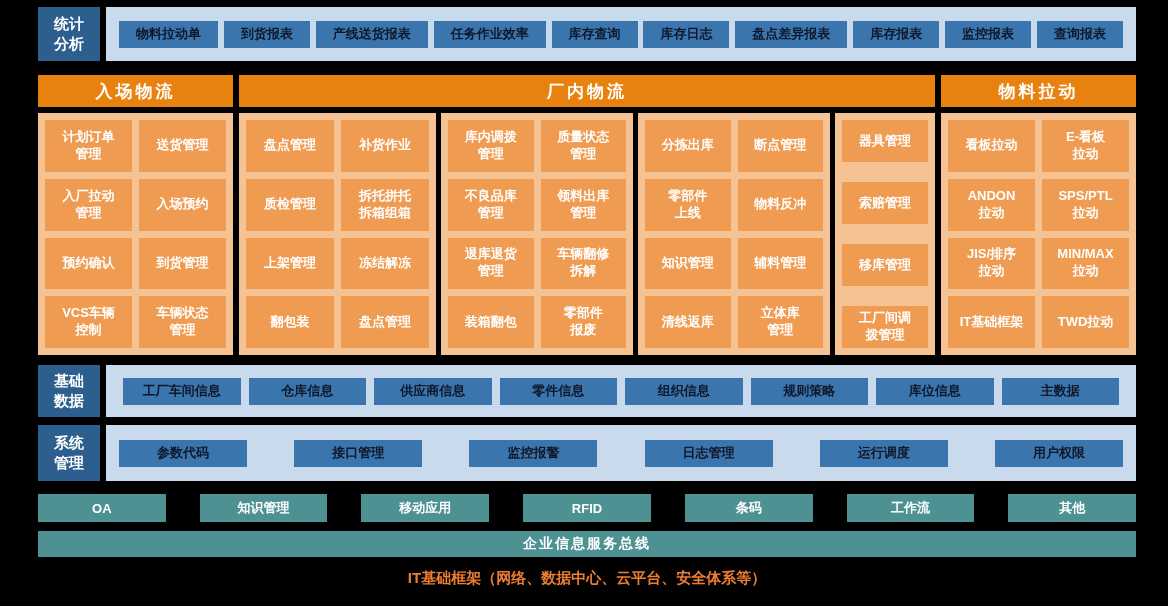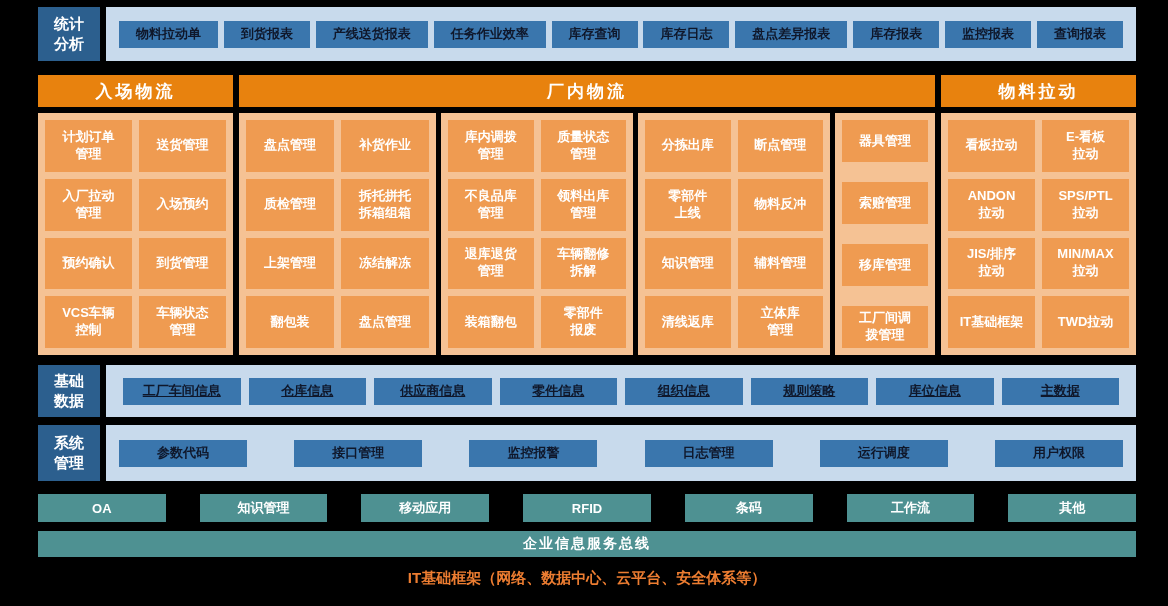--- a/index.html
+++ b/index.html
@@ -22,21 +22,21 @@
     flex:1; background:#c8daec; display:flex; align-items:center;
     justify-content:space-between; padding:0 13px;
   }
   .blue-btn {
     background:#3a76ad; color:#0f172a; font-size:13px; font-weight:bold; height:27px;
     display:flex; align-items:center; justify-content:center; padding:0 17px;
     white-space:nowrap;
   }
   .stats-row { height:54px; }
   .base-row { height:52px; margin-top:10px; }
-  .base-row .blue-btn { flex:1; margin:0 4px; padding:0 6px;text-decoration:underline; }
+  .base-row .blue-btn { flex:1; margin:0 4px; padding:0 6px; }
   .sys-row { height:56px; margin-top:8px; }
   .sys-row .blue-btn { width:128px; padding:0; }
 
   
   .cols { display:grid; grid-template-columns:195px 696px 195px; gap:6px; }
   .headers-row { margin-top:14px; }
   .orange-header {
     background:#e8820e; color:#fff; font-weight:bold; font-size:17px; height:32px;
     display:flex; align-items:center; justify-content:center; letter-spacing:3px;
   }

